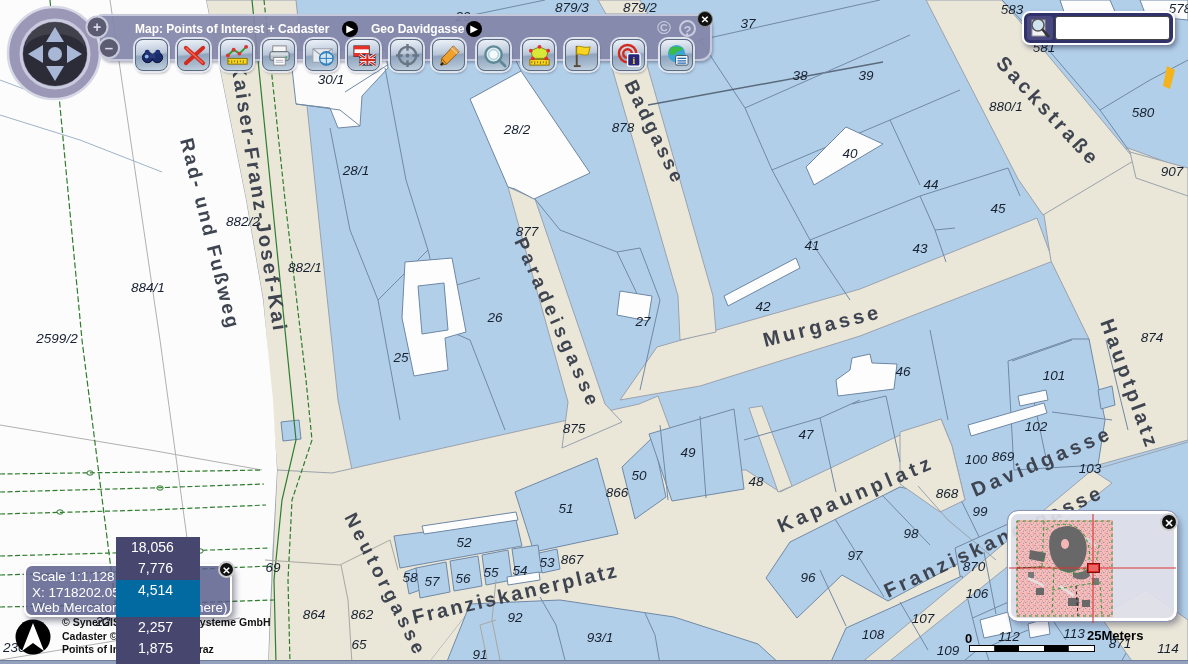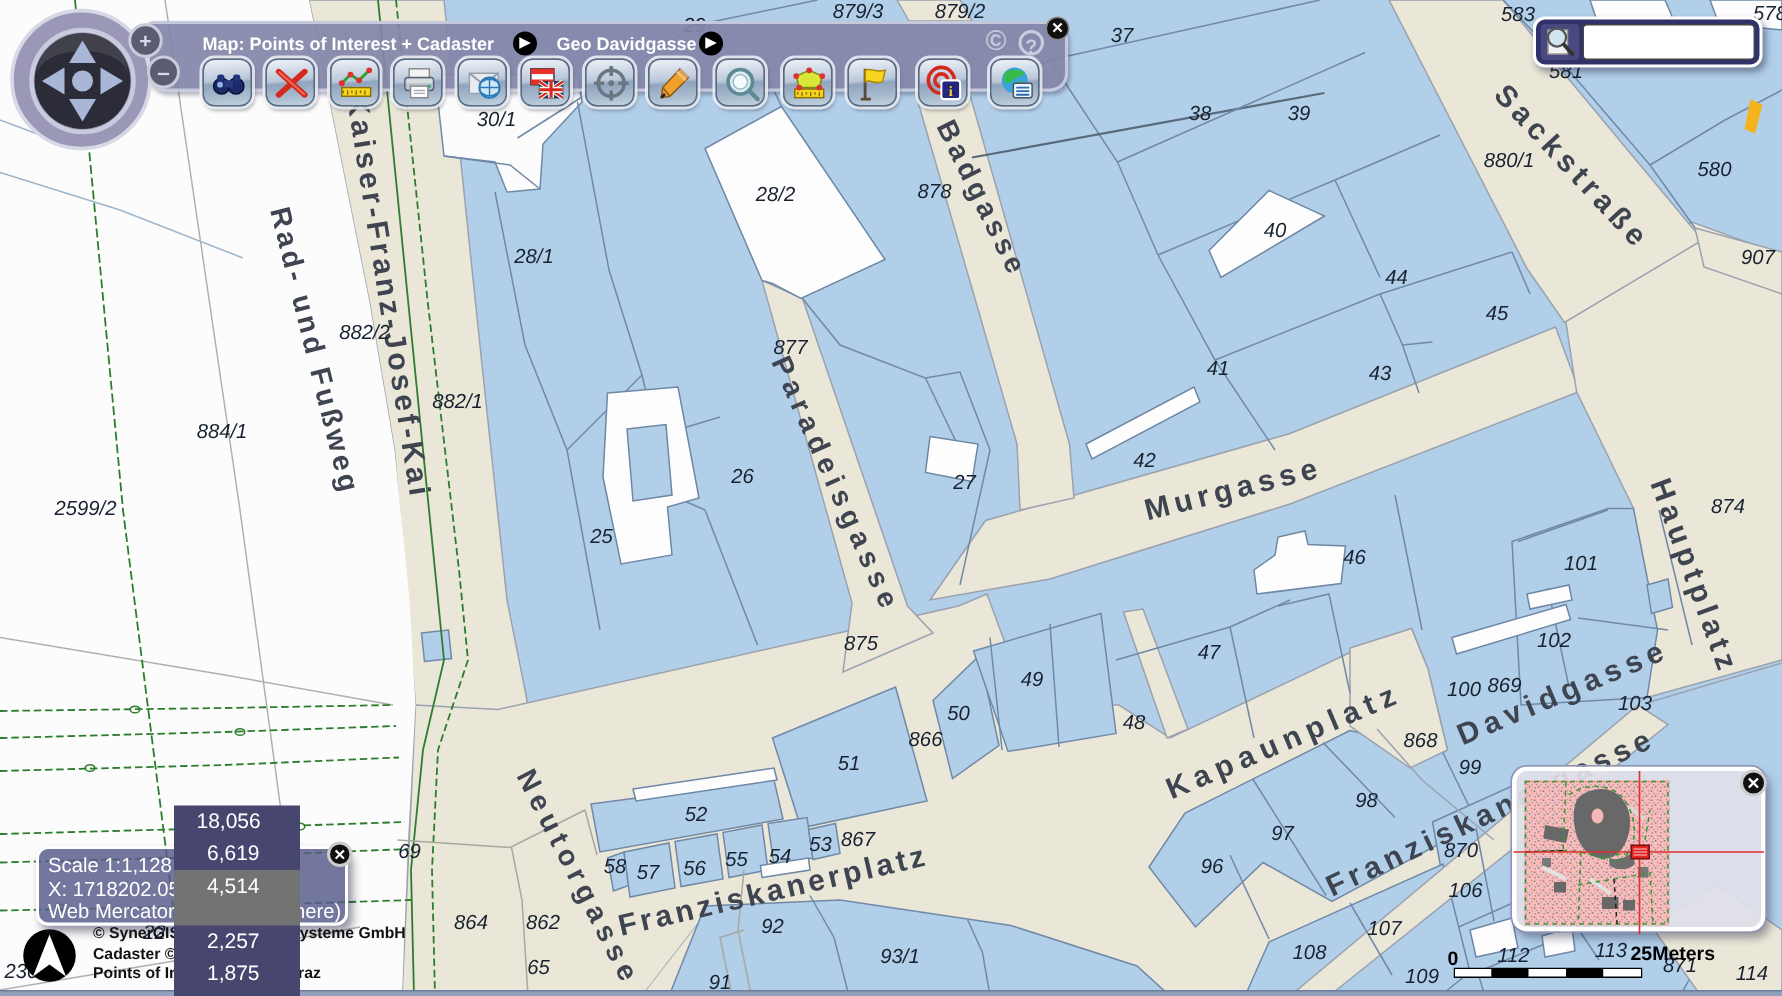--- a/index.html
+++ b/index.html
@@ -444,22 +444,22 @@
   <circle cx="19" cy="19" r="17.5" fill="#000"></circle>
   <path d="M19,5 L8,33 L19,25 L30,33 Z" fill="#fff"></path>
 </svg>
 <div class="abs" style="left:62px;top:616px;font-size:10.5px;font-weight:bold;color:#111;line-height:13.5px">© SynerGIS CartoGraphic Systeme GmbH<br>Cadaster © BEV 2011<br>Points of Interest © Stadt Graz</div>
 
 <div class="abs" style="left:24px;top:564px;width:208px;height:53px;background:rgba(88,92,138,0.84);border:2px solid #fff;border-radius:8px;box-shadow:3px 4px 6px rgba(30,30,60,0.45);color:#fff;font-size:13.5px;line-height:15.5px;padding:3px 0 0 6px;white-space:nowrap;overflow:hidden">Scale 1:1,128 (1:1,128)<br>X: 1718202.05 Y: 595413<br>Web Mercator (Auxiliary Sphere)</div>
 <div class="abs" style="left:218px;top:561px;width:17px;height:17px;border-radius:50%;background:#111;border:2px solid #ccc;color:#fff;font-size:10px;font-weight:bold;text-align:center;line-height:16px">✕</div>
 
 <div class="abs" style="left:116px;top:537px;width:84px;height:127px;background:#46466f;color:#fff;font-size:14px">
   <div style="height:21px;line-height:21px;padding-left:15px">18,056</div>
-  <div style="height:21.5px;line-height:21.5px;padding-left:22px">6,619</div>
-  <div style="height:37px;line-height:21.5px;padding-left:22px;background:#737373">4,514</div>
+  <div style="height:21.5px;line-height:21.5px;padding-left:22px">7,776</div>
+  <div style="height:37px;line-height:21.5px;padding-left:22px;background:#0369a1">4,514</div>
   <div style="height:21.5px;line-height:21.5px;padding-left:22px">2,257</div>
   <div style="height:21.5px;line-height:21.5px;padding-left:22px">1,875</div>
   <div style="height:20.5px;line-height:20.5px;padding-left:22px">564</div>
 </div>
 
 <div class="abs" style="left:1008px;top:511px;width:169px;height:110px;background:rgba(223,223,233,0.93);border:3px solid #fff;border-radius:10px;outline:1px solid #8f93b3;box-shadow:3px 4px 6px rgba(30,30,60,0.4)">
   <svg class="abs" style="left:5px;top:6px" width="99" height="99" viewBox="0 0 99 99">
     <defs>
       <pattern id="spk" width="6" height="6" patternUnits="userSpaceOnUse">
         <rect width="6" height="6" fill="#f8bcbc"></rect>

